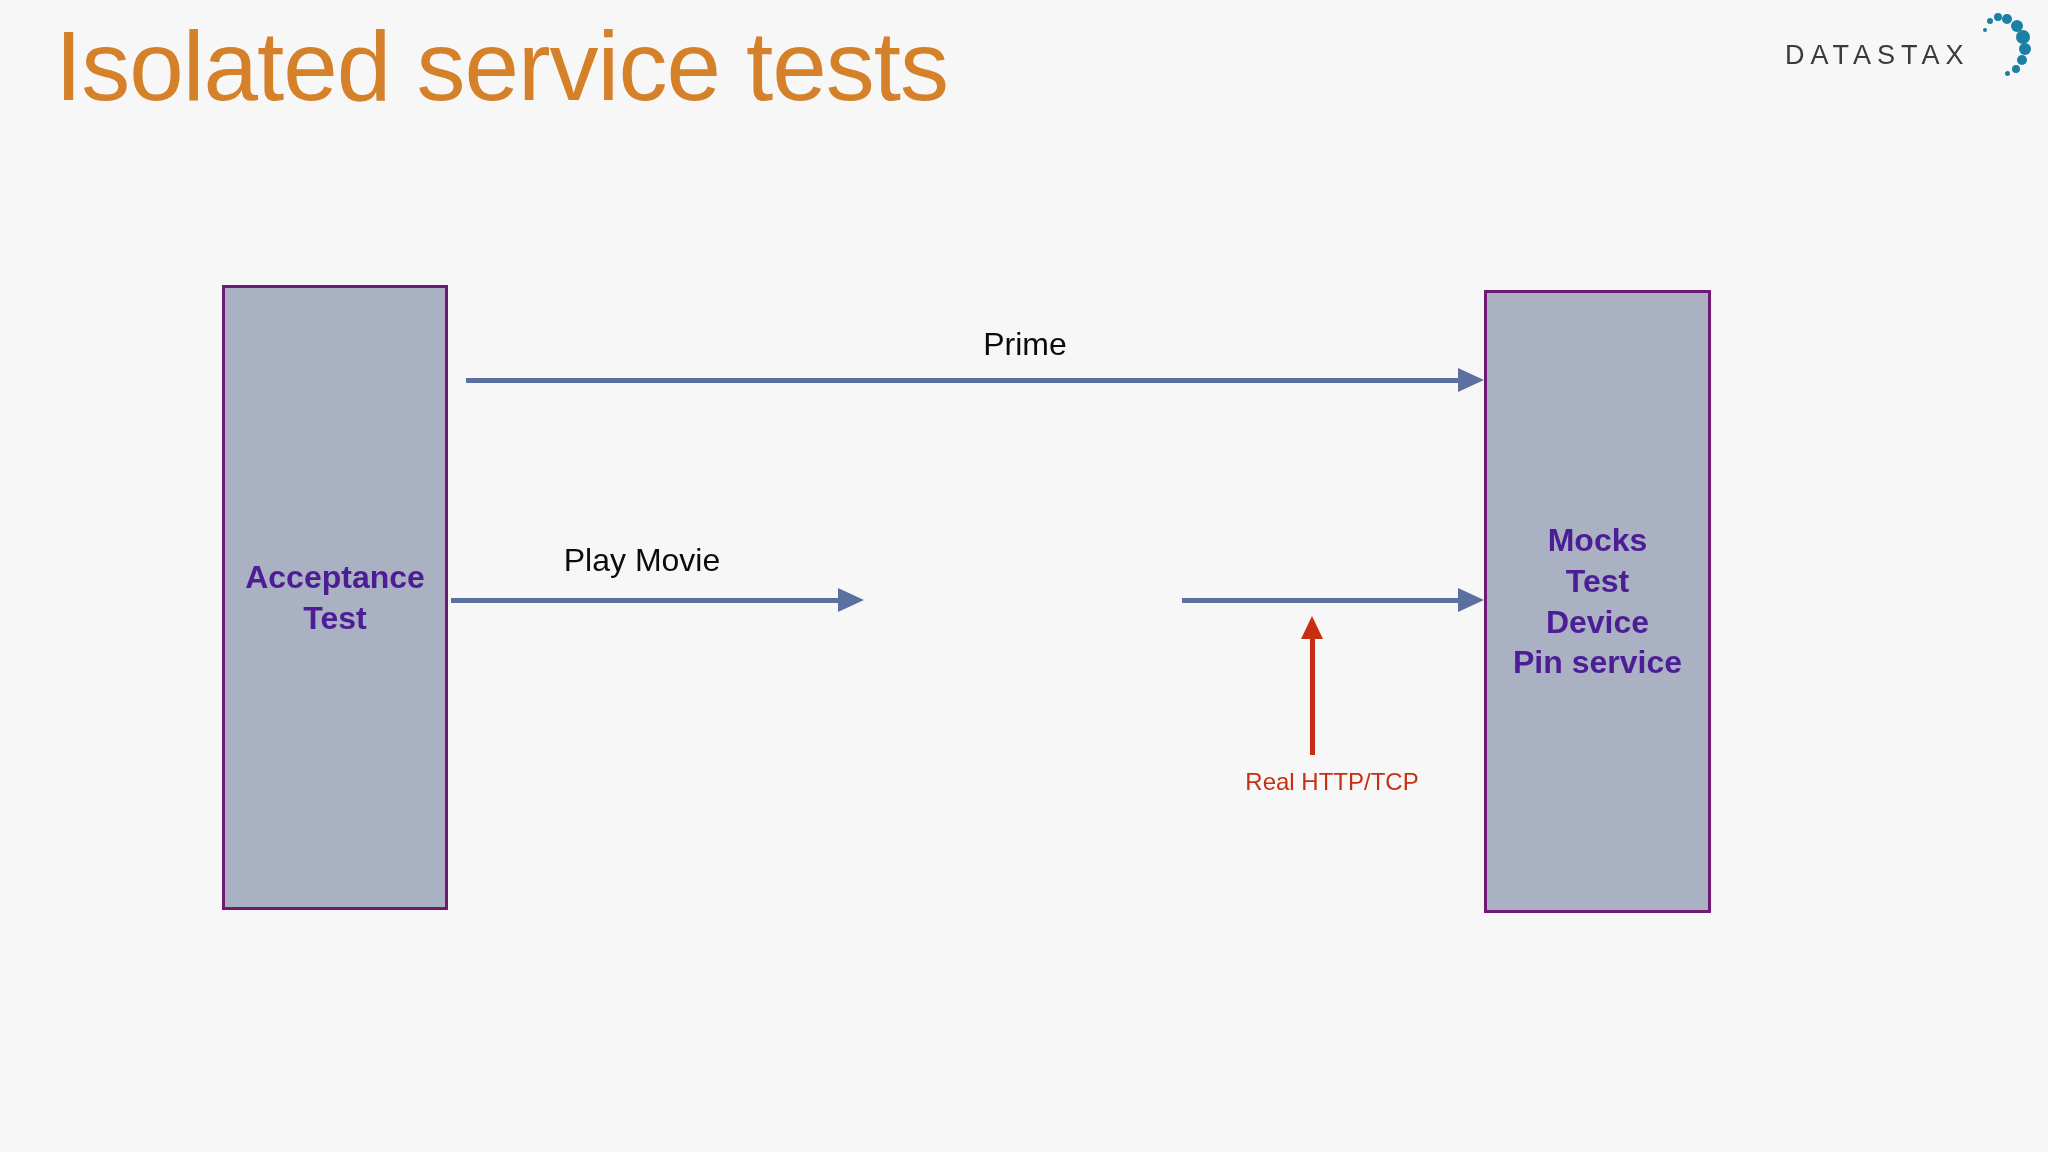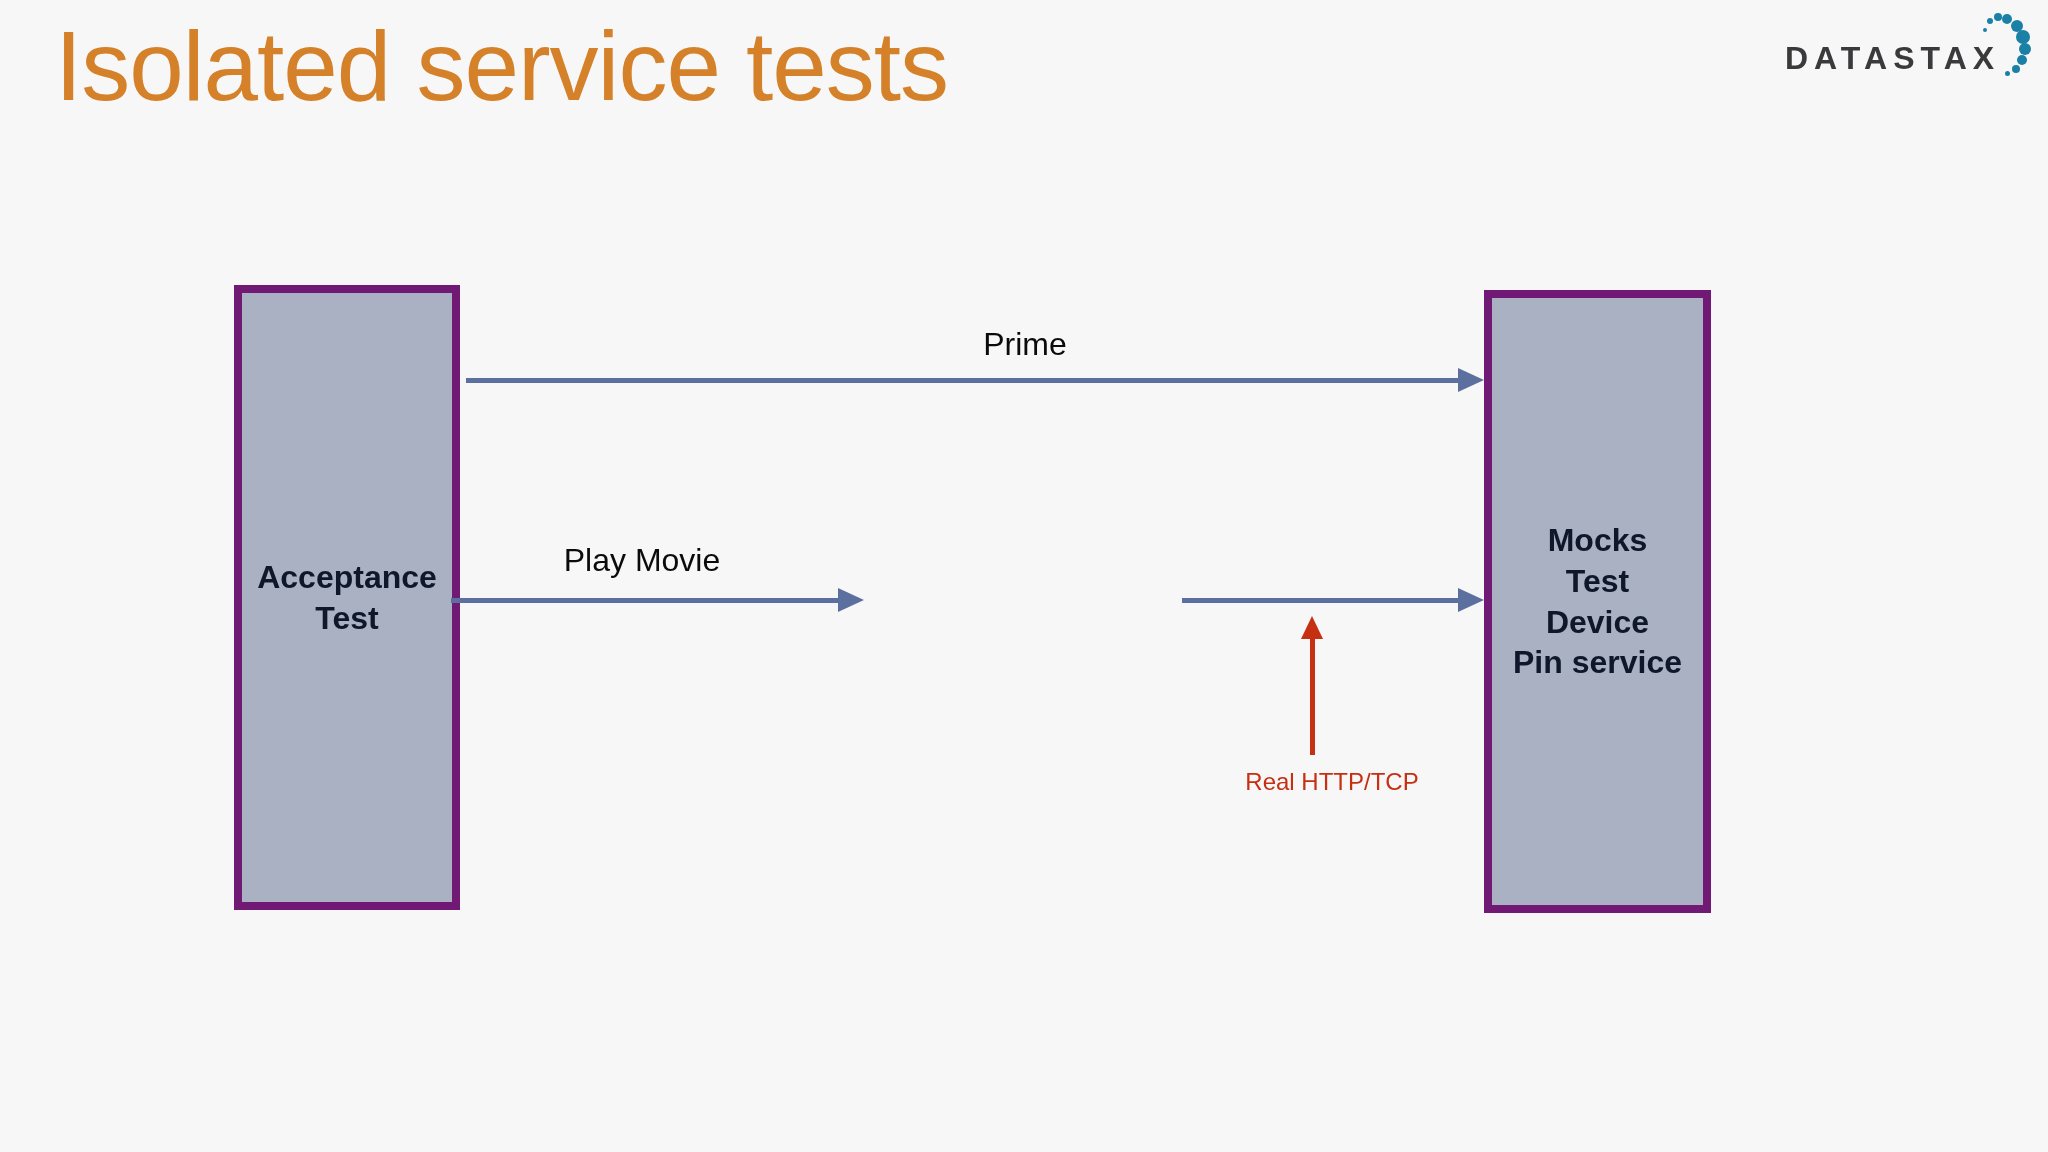--- a/index.html
+++ b/index.html
@@ -30,22 +30,22 @@
     position: absolute;
     left: 1780px;
     top: 0;
     width: 268px;
     height: 100px;
   }
   .logo-text {
     position: absolute;
     left: 5px;
     top: 40px;
-    font-size: 32px;
-    font-weight: 700;
+    font-size: 27px;
+    font-weight: 400;
     letter-spacing: 6px;
     color: #3a3a3c;
     white-space: nowrap;
   }
   .logo-dots { position: absolute; left: 195px; top: 8px; width: 70px; height: 90px; }
   .dot { position: absolute; border-radius: 50%; background: #1b80a5; }
   .dot.d1  { left: 8px;  top: 20px; width: 4px;  height: 4px;  }
   .dot.d2  { left: 12px; top: 10px; width: 6px;  height: 6px;  }
   .dot.d3  { left: 19px; top: 5px;  width: 8px;  height: 8px;  }
   .dot.d4  { left: 27px; top: 6px;  width: 10px; height: 10px; }
@@ -53,33 +53,33 @@
   .dot.d6  { left: 41px; top: 22px; width: 14px; height: 14px; }
   .dot.d7  { left: 44px; top: 35px; width: 12px; height: 12px; }
   .dot.d8  { left: 42px; top: 47px; width: 10px; height: 10px; }
   .dot.d9  { left: 37px; top: 57px; width: 8px;  height: 8px;  }
   .dot.d10 { left: 30px; top: 63px; width: 5px;  height: 5px;  }
 
   
   .box {
     position: absolute;
     background: #a9b1c2;
-    border: 8px solid #701a75;
+    border: 3px solid #701a75;
     display: flex;
     flex-direction: column;
     justify-content: center;
     align-items: center;
     text-align: center;
     font-size: 32px;
     font-weight: 700;
-    color: #0f172a;
+    color: #4c1d95;
     line-height: 1.28;
     box-sizing: border-box;
   }
-  .box-acceptance { left: 222px; top: 285px; width: 226px; height: 625px; margin-left: 12px; }
+  .box-acceptance { left: 222px; top: 285px; width: 226px; height: 625px; }
   .box-movie      { left: 866px; top: 471px; width: 316px; height: 249px; }
   .box-mocks      { left: 1484px; top: 290px; width: 227px; height: 623px; }
 
   
   .arrow-line {
     position: absolute;
     height: 5px;
     background: #5c70a0;
   }
   .arrow-head-right {

